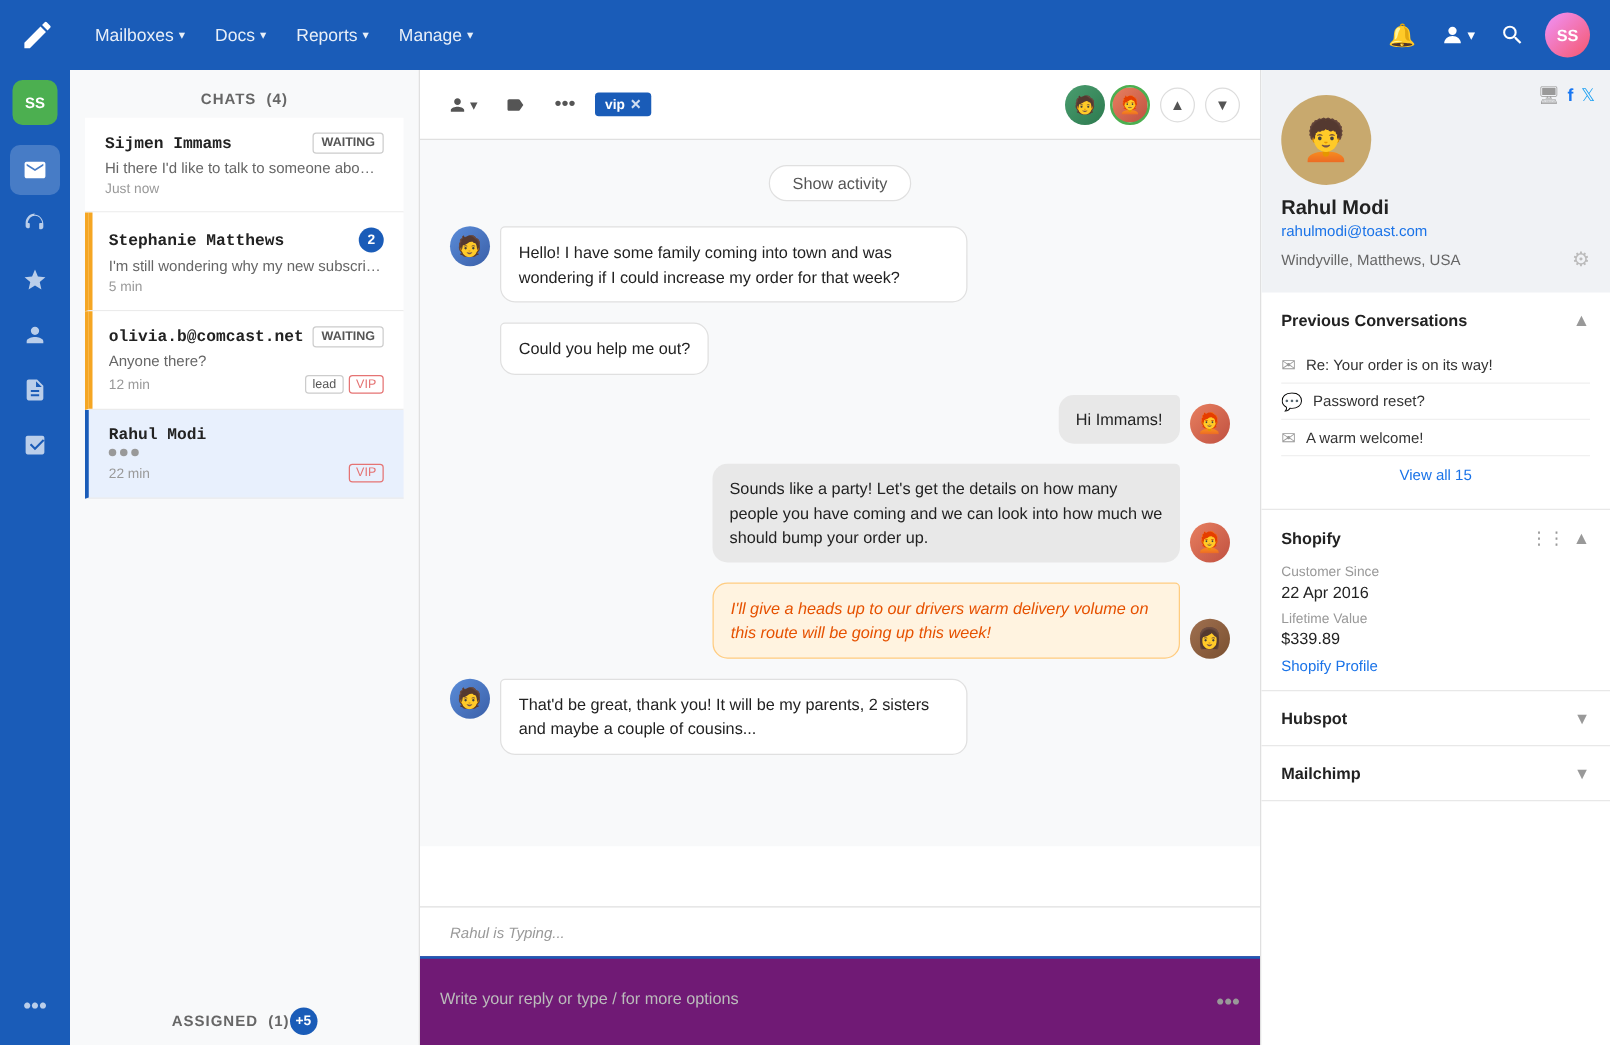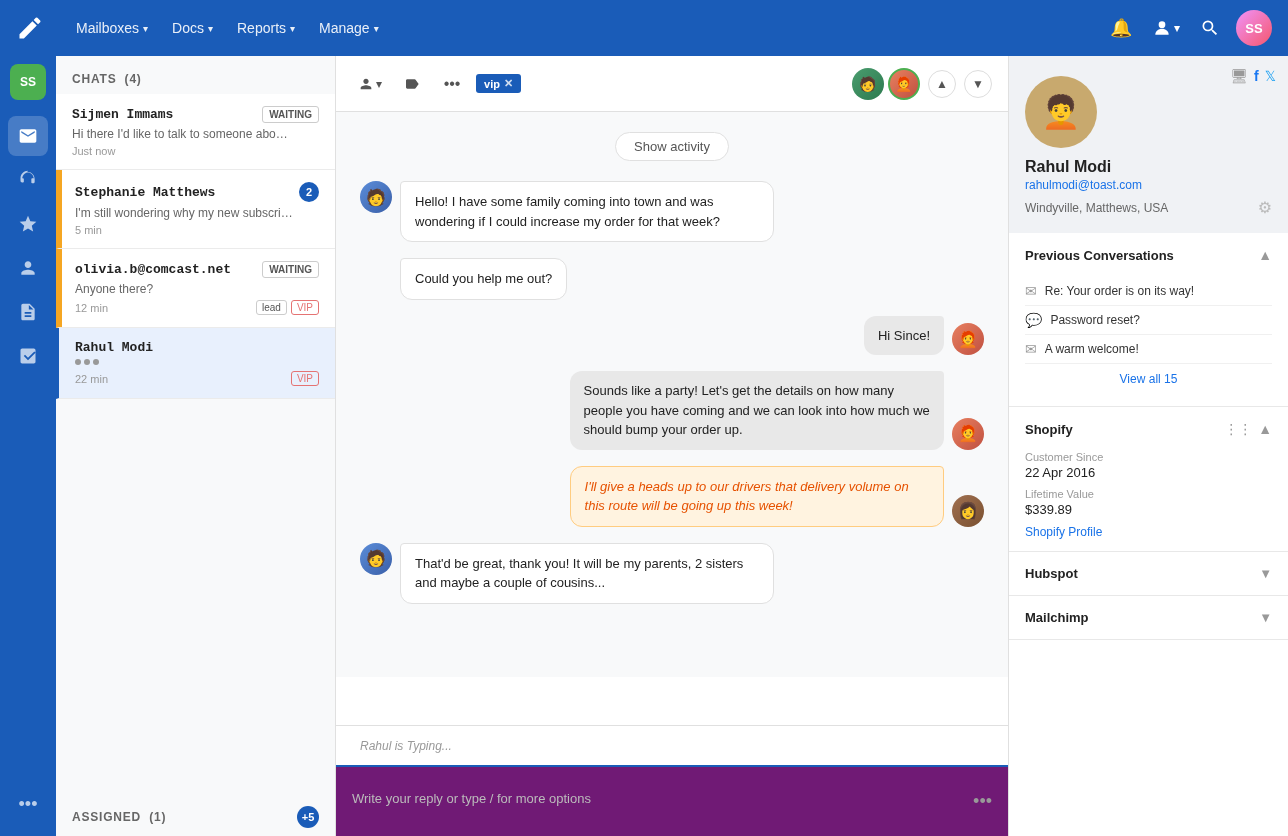--- a/index.html
+++ b/index.html
@@ -21,21 +21,21 @@
     
     .main-layout { display: flex; height: 836px; padding-top: 56px; }
 
     
     .icon-nav { width: 56px; background: #1a5cb8; display: flex; flex-direction: column; align-items: center; padding-top: 8px; gap: 4px; }
     .icon-nav-item { width: 40px; height: 40px; display: flex; align-items: center; justify-content: center; border-radius: 8px; color: rgba(255,255,255,0.7); cursor: pointer; font-size: 18px; }
     .icon-nav-item.active { background: rgba(255,255,255,0.2); color: white; }
     .icon-nav-bottom { margin-top: auto; margin-bottom: 12px; }
 
     
-    .sidebar { width: 280px; background: #f8f9fa; border-right: 1px solid #e0e0e0; display: flex; flex-direction: column; overflow: hidden; }
+    .sidebar { width: 280px; background: #f8f9fa; border-right: 1px solid #e0e0e0; display: flex; flex-direction: column; overflow: hidden; align-items: center; }
     .sidebar-header { padding: 16px 16px 8px; display: flex; align-items: center; justify-content: space-between; }
     .sidebar-title { font-size: 12px; font-weight: 700; color: #666; letter-spacing: 0.8px; text-transform: uppercase; }
     .chat-list { flex: 1; overflow-y: auto; }
     .chat-item { padding: 12px 16px; border-bottom: 1px solid #ebebeb; cursor: pointer; position: relative; background: white; }
     .chat-item.active { background: #e8f0fd; border-left: 3px solid #1a5cb8; }
     .chat-item.pinned::before { content: ''; position: absolute; left: 0; top: 0; width: 3px; height: 100%; background: #f5a623; }
     .chat-item-header { display: flex; align-items: center; justify-content: space-between; margin-bottom: 4px; }
     .chat-name { font-weight: 600; font-size: 13px; color: #222; font-family: Liberation Mono, monospace; }
     .chat-badge { background: #1a5cb8; color: white; border-radius: 50%; width: 20px; height: 20px; display: flex; align-items: center; justify-content: center; font-size: 11px; font-weight: 600; }
     .chat-badge-waiting { background: white; border: 1px solid #ccc; color: #555; font-size: 10px; font-weight: 600; padding: 2px 6px; border-radius: 3px; }
@@ -326,35 +326,35 @@
       <div class="msg-row incoming">
         <div style="width:32px;flex-shrink:0;"></div>
         <div class="msg-bubble">
           <div class="bubble incoming-bubble">Could you help me out?</div>
         </div>
       </div>
 
       <div class="msg-row outgoing">
         <div class="msg-avatar" style="background:linear-gradient(135deg,#e88060,#c05040);display:flex;align-items:center;justify-content:center;font-size:16px;">🧑‍🦰</div>
         <div class="msg-bubble">
-          <div class="bubble outgoing-bubble">Hi Since!</div>
+          <div class="bubble outgoing-bubble">Hi Immams!</div>
         </div>
       </div>
 
       <div class="msg-row outgoing">
         <div class="msg-avatar" style="background:linear-gradient(135deg,#e88060,#c05040);display:flex;align-items:center;justify-content:center;font-size:16px;">🧑‍🦰</div>
         <div class="msg-bubble">
           <div class="bubble outgoing-bubble">Sounds like a party! Let's get the details on how many people you have coming and we can look into how much we should bump your order up.</div>
         </div>
       </div>
 
       <div class="msg-row outgoing">
         <div class="msg-avatar" style="background:linear-gradient(135deg,#a07050,#7a5030);display:flex;align-items:center;justify-content:center;font-size:16px;">👩</div>
         <div class="msg-bubble">
-          <div class="bubble outgoing-alert">I'll give a heads up to our drivers that delivery volume on this route will be going up this week!</div>
+          <div class="bubble outgoing-alert">I'll give a heads up to our drivers warm delivery volume on this route will be going up this week!</div>
         </div>
       </div>
 
       <div class="msg-row incoming">
         <div class="msg-avatar" style="background:linear-gradient(135deg,#5b8dd9,#3a5fa8);display:flex;align-items:center;justify-content:center;font-size:16px;">🧑</div>
         <div class="msg-bubble">
           <div class="bubble incoming-bubble">That'd be great, thank you!  It will be my parents, 2 sisters and maybe a couple of cousins...</div>
         </div>
       </div>
     </div>

